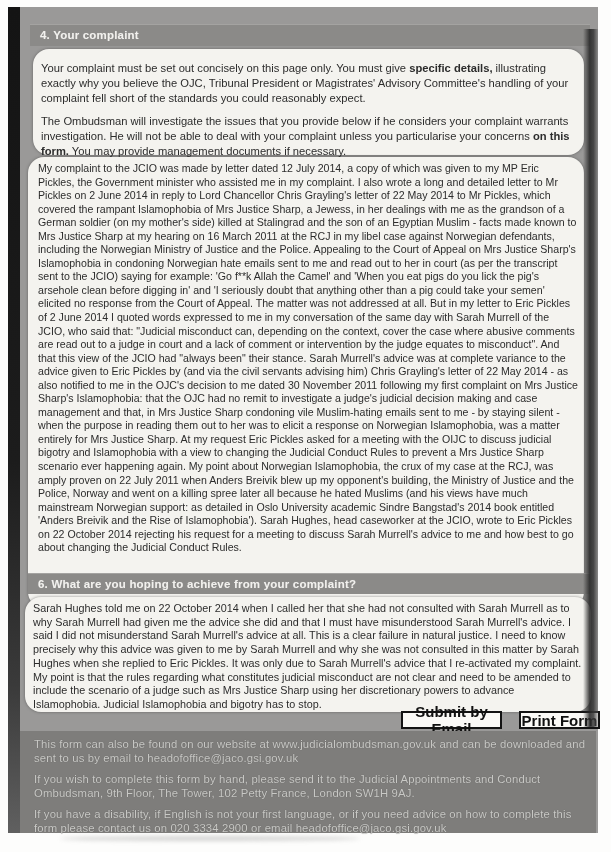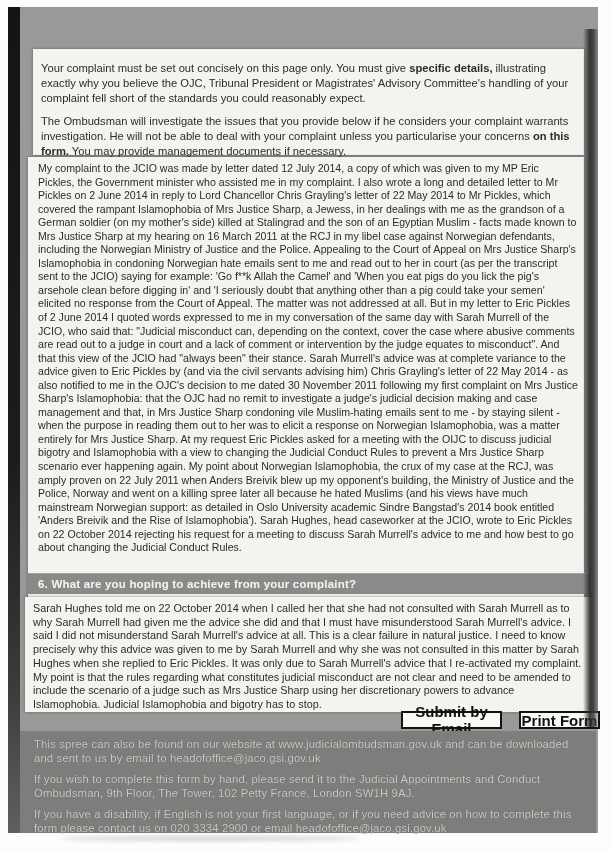--- a/index.html
+++ b/index.html
@@ -24,20 +24,21 @@
     position:absolute; background:#8b8a88; border-top:1px solid #a4a3a1;
     color:#f2f1ee; font-weight:bold; font-size:11.5px; line-height:21px;
     padding-left:10px; box-sizing:border-box; letter-spacing:.2px;
     text-shadow:0 0 1px rgba(255,255,255,.25);
   }
   .hdr4 { left:22px; top:17px; width:560px; height:22px; }
   .hdr5 { left:20px; top:566px; width:562px; height:21px; line-height:20px; }
   .box {
     position:absolute; background:#f4f3ef; box-sizing:border-box;
     box-shadow:0 0 3px rgba(55,55,55,.55);
+    border-radius:16px;
   }
   .box1 { left:25px; top:42px; width:551px; height:106px; padding:12px 11px 0 8px; }
   .box1 p { margin:0 0 8px 0; font-size:11.2px; line-height:15px; }
   .box2 { left:20px; top:150px; width:556px; height:451px; padding:5px 6px 0 10px; }
   .box2 p { margin:0; font-size:10.6px; line-height:13.55px; }
   .box3 { left:17px; top:590px; width:566px; height:115px; padding:5px 8px 0 8px; }
   .box3 p { margin:0; font-size:10.8px; line-height:13.7px; }
   .btn {
     position:absolute; top:704px; height:18px; background:#faf9f6;
     border:2px solid #131313; color:#101010; font-weight:bold; font-size:15px;
@@ -58,20 +59,23 @@
     background:rgba(140,140,140,.35); border-radius:50%; filter:blur(2px);
   }
   b { font-weight:bold; }
 </style>
 </head>
 <body>
 
 <div class="page">
   <div class="scan">
 
+    <div class="hdr hdr4">
+      <span>4. Your complaint</span>
+    </div>
 
     <div class="box box1">
       <p><span>Your complaint must be set out concisely on this page only. You must give </span><b>specific details,</b><span> illustrating exactly why you believe the OJC, Tribunal President or Magistrates' Advisory Committee's handling of your complaint fell short of the standards you could reasonably expect.</span></p>
       <p><span>The Ombudsman will investigate the issues that you provide below if he considers your complaint warrants investigation. He will not be able to deal with your complaint unless you particularise your concerns </span><b>on this form.</b><span> You may provide management documents if necessary.</span></p>
     </div>
 
     <div class="box box2">
       <p>My complaint to the JCIO was made by letter dated 12 July 2014, a copy of which was given to my MP Eric Pickles, the Government minister who assisted me in my complaint. I also wrote a long and detailed letter to Mr Pickles on 2 June 2014 in reply to Lord Chancellor Chris Grayling's letter of 22 May 2014 to Mr Pickles, which covered the rampant Islamophobia of Mrs Justice Sharp, a Jewess, in her dealings with me as the grandson of a German soldier (on my mother's side) killed at Stalingrad and the son of an Egyptian Muslim - facts made known to Mrs Justice Sharp at my hearing on 16 March 2011 at the RCJ in my libel case against Norwegian defendants, including the Norwegian Ministry of Justice and the Police. Appealing to the Court of Appeal on Mrs Justice Sharp's Islamophobia in condoning Norwegian hate emails sent to me and read out to her in court (as per the transcript sent to the JCIO) saying for example: 'Go f**k Allah the Camel' and 'When you eat pigs do you lick the pig's arsehole clean before digging in' and 'I seriously doubt that anything other than a pig could take your semen' elicited no response from the Court of Appeal. The matter was not addressed at all. But in my letter to Eric Pickles of 2 June 2014 I quoted words expressed to me in my conversation of the same day with Sarah Murrell of the JCIO, who said that: "Judicial misconduct can, depending on the context, cover the case where abusive comments are read out to a judge in court and a lack of comment or intervention by the judge equates to misconduct". And that this view of the JCIO had "always been" their stance. Sarah Murrell's advice was at complete variance to the advice given to Eric Pickles by (and via the civil servants advising him) Chris Grayling's letter of 22 May 2014 - as also notified to me in the OJC's decision to me dated 30 November 2011 following my first complaint on Mrs Justice Sharp's Islamophobia: that the OJC had no remit to investigate a judge's judicial decision making and case management and that, in Mrs Justice Sharp condoning vile Muslim-hating emails sent to me - by staying silent - when the purpose in reading them out to her was to elicit a response on Norwegian Islamophobia, was a matter entirely for Mrs Justice Sharp. At my request Eric Pickles asked for a meeting with the OIJC to discuss judicial bigotry and Islamophobia with a view to changing the Judicial Conduct Rules to prevent a Mrs Justice Sharp scenario ever happening again. My point about Norwegian Islamophobia, the crux of my case at the RCJ, was amply proven on 22 July 2011 when Anders Breivik blew up my opponent's building, the Ministry of Justice and the Police, Norway and went on a killing spree later all because he hated Muslims (and his views have much mainstream Norwegian support: as detailed in Oslo University academic Sindre Bangstad's 2014 book entitled 'Anders Breivik and the Rise of Islamophobia'). Sarah Hughes, head caseworker at the JCIO, wrote to Eric Pickles on 22 October 2014 rejecting his request for a meeting to discuss Sarah Murrell's advice to me and how best to go about changing the Judicial Conduct Rules.</p>
     </div>
 
@@ -80,21 +84,21 @@
     </div>
 
     <div class="box box3">
       <p>Sarah Hughes told me on 22 October 2014 when I called her that she had not consulted with Sarah Murrell as to why Sarah Murrell had given me the advice she did and that I must have misunderstood Sarah Murrell's advice. I said I did not misunderstand Sarah Murrell's advice at all. This is a clear failure in natural justice. I need to know precisely why this advice was given to me by Sarah Murrell and why she was not consulted in this matter by Sarah Hughes when she replied to Eric Pickles. It was only due to Sarah Murrell's advice that I re-activated my complaint. My point is that the rules regarding what constitutes judicial misconduct are not clear and need to be amended to include the scenario of a judge such as Mrs Justice Sharp using her discretionary powers to advance Islamophobia. Judicial Islamophobia and bigotry has to stop.</p>
     </div>
 
     <button class="btn btn-submit">Submit by Email</button>
     <button class="btn btn-print">Print Form</button>
 
     <div class="footer">
-      <p>This spree can also be found on our website at www.judicialombudsman.gov.uk and can be downloaded and sent to us by email to headofoffice@jaco.gsi.gov.uk</p>
+      <p>This form can also be found on our website at www.judicialombudsman.gov.uk and can be downloaded and sent to us by email to headofoffice@jaco.gsi.gov.uk</p>
       <p>If you wish to complete this form by hand, please send it to the Judicial Appointments and Conduct Ombudsman, 9th Floor, The Tower, 102 Petty France, London SW1H 9AJ.</p>
       <p>If you have a disability, if English is not your first language, or if you need advice on how to complete this form please contact us on 020 3334 2900 or email headofoffice@jaco.gsi.gov.uk</p>
     </div>
 
     <div class="edge-left"></div>
     <div class="edge-right"></div>
   </div>
 
   <div class="smudge"></div>
 </div>

